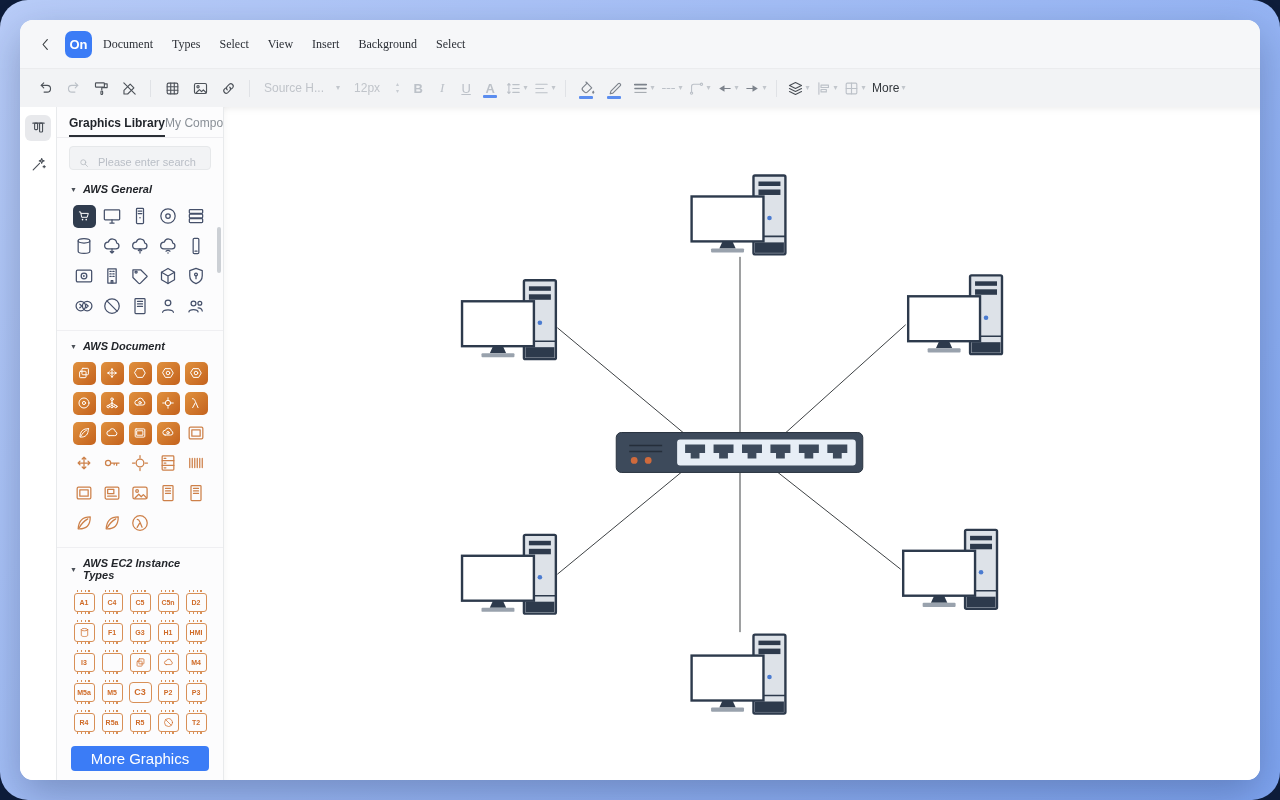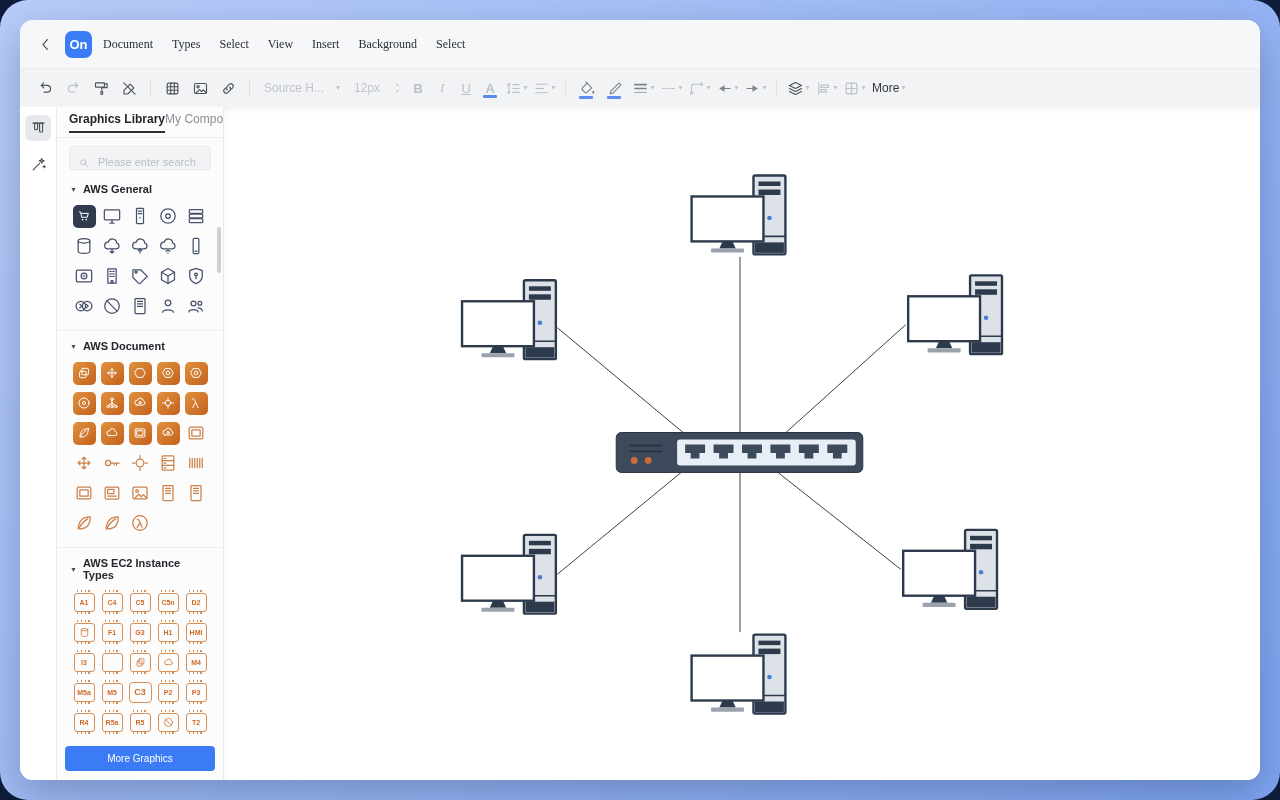--- a/index.html
+++ b/index.html
@@ -45,53 +45,53 @@
 
   
   .main{flex:1;display:flex;min-height:0;}
   .strip{width:36px;border-right:1px solid #e8eaec;background:#fff;display:flex;flex-direction:column;
     align-items:center;padding-top:8px;gap:10px;flex:0 0 auto;}
   .stripbtn{width:26px;height:26px;border-radius:6px;display:flex;align-items:center;justify-content:center;
     color:#4a5058;cursor:pointer;}
   .stripbtn.active{background:#e8e9ec;}
   .sidebar{width:166px;border-right:1px solid #e8eaec;background:#fcfcfd;display:flex;flex-direction:column;
     flex:0 0 auto;position:relative;overflow:hidden;}
-  .tabs{display:flex;padding:0 12px;border-bottom:1px solid #ededf0;height:30px;flex:0 0 auto;align-items:center;}
+  .tabs{display:flex;padding:0 12px;border-bottom:1px solid #ededf0;height:30px;flex:0 0 auto;}
   .tab{font-size:12px;color:#8a9097;display:flex;align-items:flex-end;padding-bottom:7px;cursor:pointer;position:relative;white-space:nowrap;}
   .tab.active{color:#1f2329;font-weight:700;}
   .tab.active::after{content:"";position:absolute;left:0;right:0;bottom:0;height:2px;background:#2b2f36;}
   .searchrow{padding:8px 12px 4px;flex:0 0 auto;}
   .searchbox{display:flex;align-items:flex-end;gap:6px;background:#f2f3f5;border:1px solid #e6e8ea;border-radius:4px;
     height:22px;padding:0 8px;}
   .searchbox .ic{width:12px;height:12px;color:#b6bbc2;flex:0 0 auto;}
   .search{border:none;outline:none;background:transparent;font-size:11px;color:#3c4043;width:100%;font-family:inherit;}
   .search::placeholder{color:#b9bec6;}
   .secs{flex:1;overflow:hidden;}
   .sec.bordered{border-top:1px solid #efeff2;margin-top:4px;}
   .sec-head{display:flex;align-items:center;gap:6px;padding:9px 13px 3px;cursor:pointer;}
   .sec-caret{font-size:7px;color:#4a4f57;}
-  .sec-title{font-size:11px;font-weight:700;color:#23262b;}
+  .sec-title{font-size:11px;font-weight:700;color:#23262b;font-style:italic;}
   .lib-grid{display:grid;grid-template-columns:repeat(5,1fr);row-gap:6px;padding:6px 13px 8px;}
   .cell{display:flex;align-items:center;justify-content:center;height:24px;cursor:grab;}
   .gi{width:20px;height:20px;color:var(--slate_icon,#45506a);stroke-width:1.5;}
   .tile{width:23px;height:23px;border-radius:5px;display:flex;align-items:center;justify-content:center;color:#fff;
     background:linear-gradient(135deg,var(--aws_orange_1,#e0913e),var(--aws_orange_2,#c4621d));}
   .tile.dark{background:var(--tile_dark,#303c4e);}
   .tile .ic{width:14px;height:14px;stroke-width:1.7;}
   .chip{width:19px;height:17px;border:1.3px solid var(--chip_border,#d89057);border-radius:3px;position:relative;
     display:flex;align-items:center;justify-content:center;font-size:7px;font-weight:700;color:var(--chip_text,#cf6b28);}
   .chip::before,.chip::after{content:"";position:absolute;left:2px;right:2px;height:2.4px;
     background:repeating-linear-gradient(90deg,var(--chip_border,#d89057) 0 1.4px,transparent 1.4px 3.8px);}
   .chip::before{top:-3.6px;} .chip::after{bottom:-3.6px;}
   .chip.plain{width:21px;height:19px;font-size:9px;border-radius:4px;}
   .chip.plain::before,.chip.plain::after{display:none;}
   .chip .ic{width:11px;height:11px;color:var(--chip_text,#cf6b28);}
   .morewrap{padding:7px 0 9px;display:flex;justify-content:center;flex:0 0 auto;}
-  .morebtn{width:150px;height:25px;border:none;border-radius:4px;background:var(--accent_blue,#3b7cf6);color:#fff;
-    font-size:10px;font-family:inherit;cursor:pointer;}
+  .morebtn{width:138px;height:25px;border:none;border-radius:4px;background:var(--accent_blue,#3b7cf6);color:#fff;
+    font-size:15px;font-family:inherit;cursor:pointer;}
   .scrollthumb{position:absolute;right:2px;top:120px;width:4px;height:46px;border-radius:2px;background:#ccd0d5;}
 
   .canvas{flex:1;background:#fff;position:relative;min-width:0;
     box-shadow:inset 0 8px 8px -8px rgba(0,0,0,.10), inset 8px 0 8px -8px rgba(0,0,0,.05);}
   .canvas svg{position:absolute;inset:0;width:100%;height:100%;}
 
   
   .statusbar{height:18px;background:#fbfcfd;border-top:1px solid #e7e8ea;display:flex;align-items:center;
     padding:0 12px;gap:9px;font-size:11px;color:#3c4043;flex:0 0 auto;}
   .statusbar .ic{width:12px;height:12px;color:#8a9097;}

